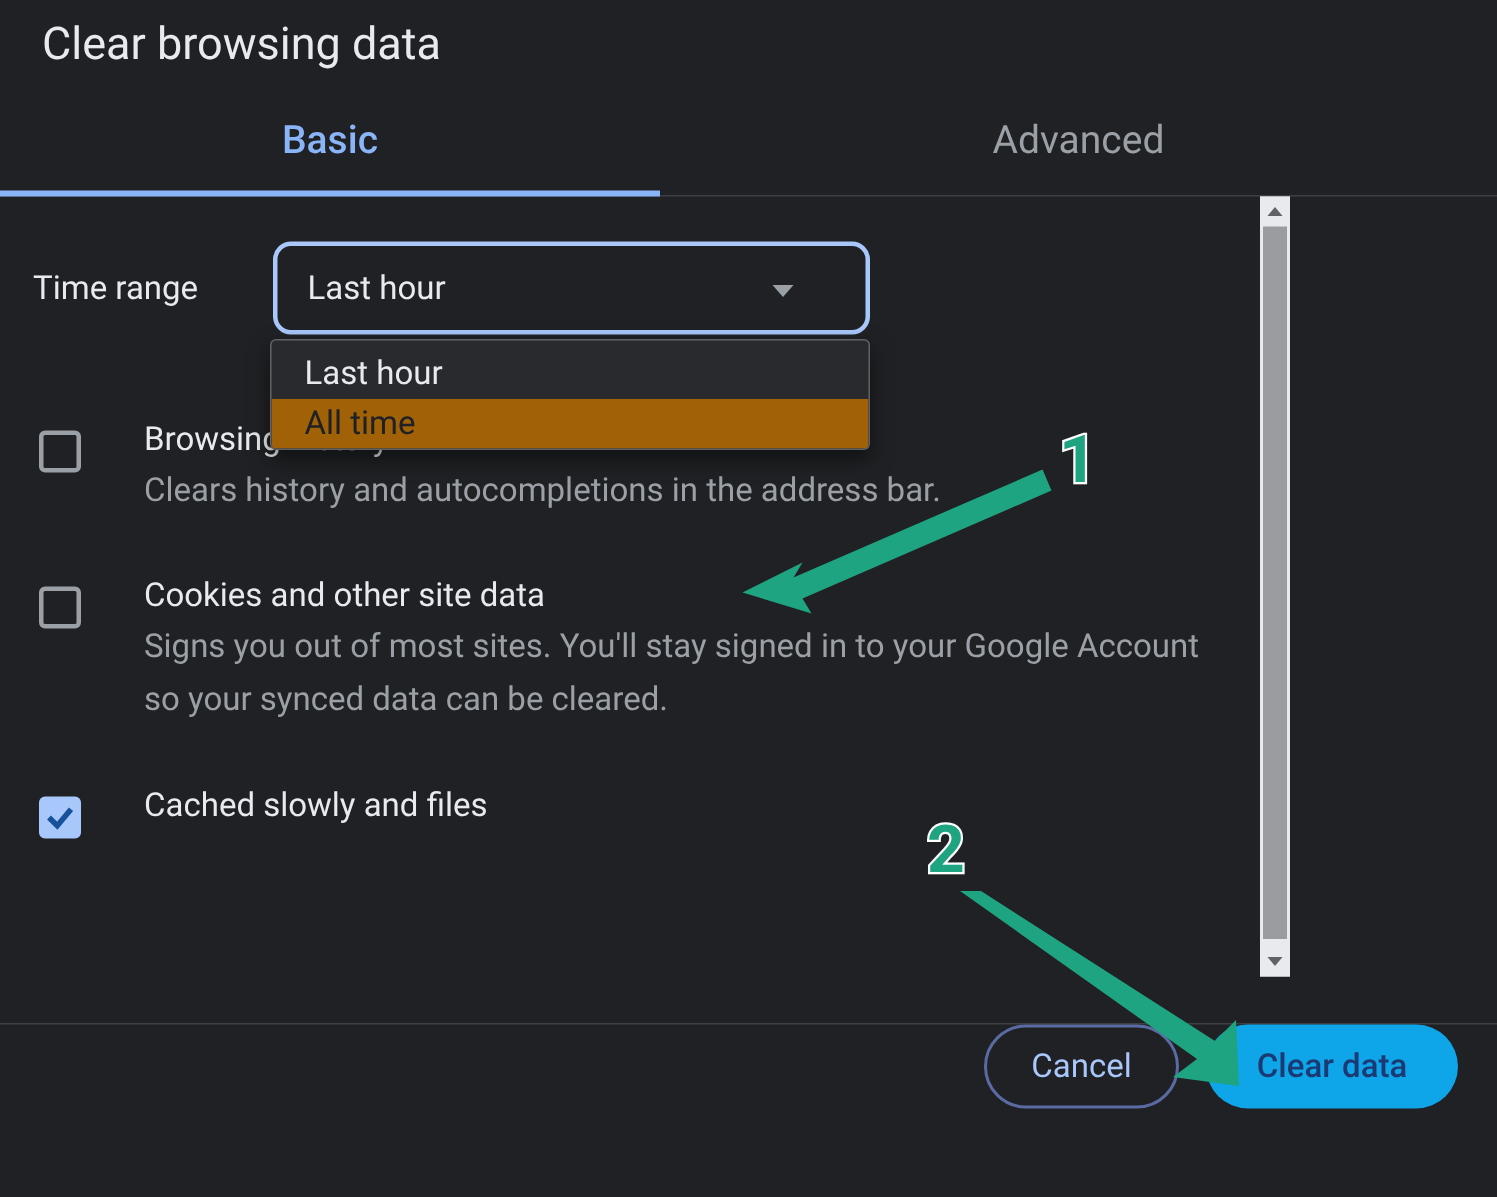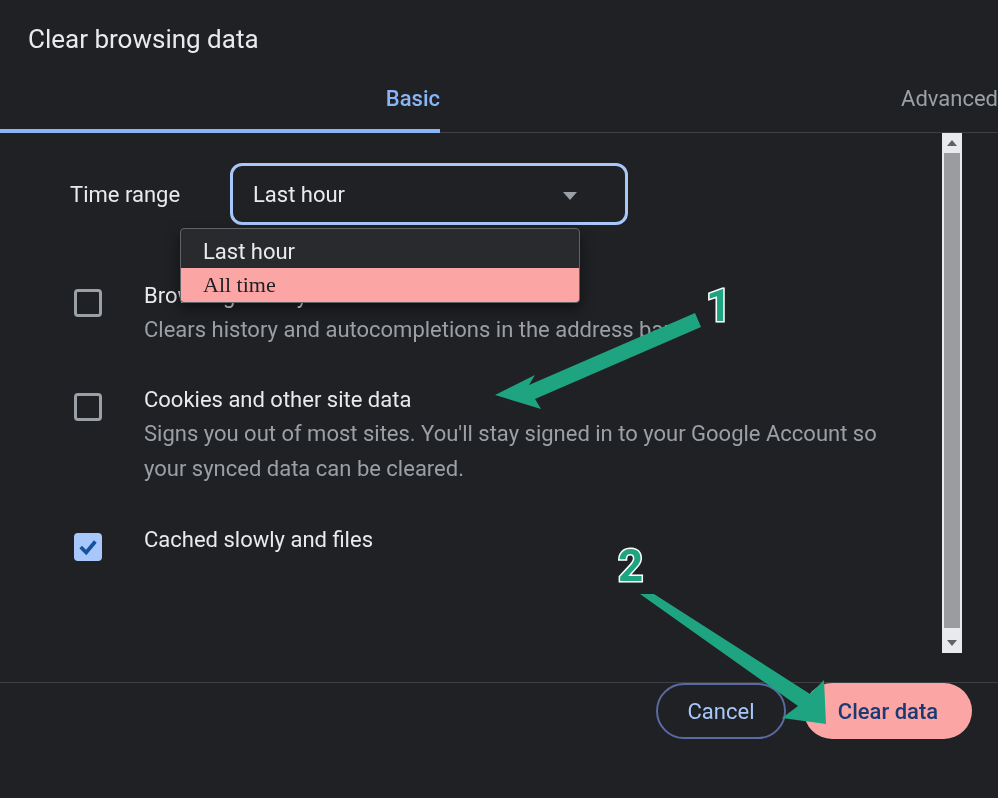--- a/index.html
+++ b/index.html
@@ -10,51 +10,50 @@
     font-family: "Segoe UI", Roboto, Arial, sans-serif;
     color: #e8eaed;
     overflow: hidden;
   }
   .dialog {
     position: relative;
     width: 998px;
     height: 798px;
   }
   .title {
-    font-size: 26px;
+    font-size: 30px;
     font-weight: 400;
-    padding: 24px 0 18px 28px;
+    padding: 12px 0 18px 28px;
     color: #e8eaed;
   }
   .tabs {
     display: flex;
     width: 100%;
     border-bottom: 1px solid #3c4043;
   }
   .tab {
     flex: 0 0 440px;
-    text-align: right;
-    font-size: 22px;
+    text-align: center;
+    font-size: 26px;
     padding: 14px 0 18px 0;
     cursor: pointer;
     color: #9aa0a6;
   }
   .tab.right { flex: 1; }
   .tab.active {
     color: #8ab4f8;
     font-weight: 500;
     border-bottom: 4px solid #8ab4f8;
     margin-bottom: -1px;
   }
   .scroll-area {
     position: relative;
-    width: 962px;
+    width: 860px;
     height: 520px;
     overflow: visible;
-    padding-left: 48px;
   }
   .scrollbar-track {
     position: absolute;
     right: 0;
     top: 0;
     width: 20px;
     height: 520px;
     background: #e8eaed;
   }
   .scrollbar-up,
@@ -133,23 +132,22 @@
     padding: 6px 0 0 0;
     overflow: hidden;
   }
   .dropdown-item {
     font-size: 22px;
     color: #e8eaed;
     padding: 4px 22px;
     cursor: pointer;
   }
   .dropdown-item.highlight {
-    background: #fca5a5;
+    background: #a16207;
     color: #202124;
-    font-family: Liberation Serif, serif;
   }
 
   .option-row {
     display: flex;
     padding: 0 40px 0 26px;
     margin-top: 40px;
   }
   .option-row.first { margin-top: 58px; }
   .checkbox {
     width: 28px;
@@ -207,21 +205,21 @@
     cursor: pointer;
   }
   .btn-cancel {
     width: 130px;
     border: 2px solid #5a6aa3;
     color: #a8c7fa;
     background: transparent;
   }
   .btn-primary {
     width: 168px;
-    background: #fca5a5;
+    background: #0ea5e9;
     color: #1b3a73;
     border: none;
     font-weight: 500;
   }
 
   
   .annotation-num {
     position: absolute;
     font-size: 44px;
     font-weight: 700;

